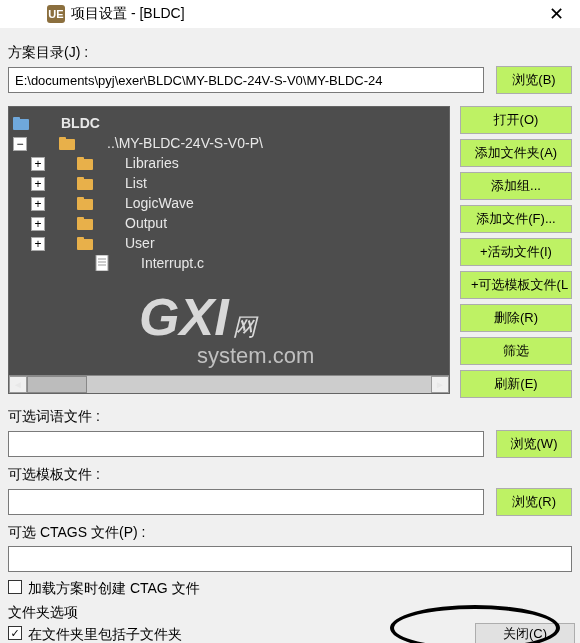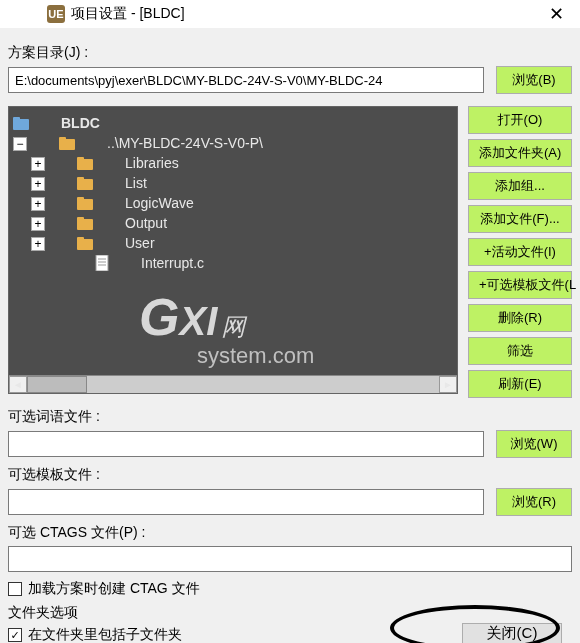--- a/index.html
+++ b/index.html
@@ -27,37 +27,37 @@
 .folder-icon { width:16px; height:14px; margin-right:4px; }
 .file-icon { width:14px; height:16px; margin-right:4px; }
 .indent-1 { padding-left: 4px; }
 .indent-2 { padding-left: 22px; }
 .indent-3 { padding-left: 40px; }
 
 .scroll-h { height:18px; background:#cdcdcd; display:flex; border-top:1px solid #888; }
 .scroll-btn { width:18px; background:#f0f0f0; border:1px solid #999; display:flex; align-items:center; justify-content:center; font-size:10px; }
 .scroll-thumb { width:60px; background:#bcbcbc; border:1px solid #888; }
 
-.btn-stack { display:flex; flex-direction:column; gap:5px; width:104px; }
+.btn-stack { display:flex; flex-direction:column; gap:5px; width:112px; }
 .btn-stack .btn { width:100%; min-width:0; }
 
 .watermark { position:absolute; left:130px; top:180px; font-family: Arial, sans-serif; pointer-events:none; }
 .watermark .g { font-size:52px; font-weight:bold; color:#d8d8d8; font-style:italic; display:inline-block; }
-.watermark .xi { font-size:40px; font-weight:bold; color:#d8d8d8; font-style:italic; }
+.watermark .xi { font-size:52px; font-weight:bold; color:#d8d8d8; font-style:italic; }
 .watermark .cn { font-size:24px; color:#d8d8d8; font-style:italic; }
 .watermark .sys { font-size:22px; color:#c0c0c0; margin-left:58px; margin-top:-4px; }
 
 .field-row { display:flex; gap:12px; align-items:center; margin: 4px 0 8px 0; }
 .field-input { flex:1; height:26px; border:1px solid #7a7a7a; background:#fff; padding:0 6px; font-size:13px; min-width:0; }
 
-.checkbox-row { display:flex; align-items:center; gap:6px; margin:4px 0; }
+.checkbox-row { display:flex; gap:6px; margin:4px 0; }
 .checkbox { width:14px; height:14px; border:1px solid #333; background:#fff; display:flex; align-items:center; justify-content:center; font-size:11px; }
 
 .ellipse { position:absolute; right:20px; bottom:-8px; width:170px; height:46px; border:4px solid #000; border-radius:50%; pointer-events:none; }
-.close-btn-partial { position:absolute; right:18px; bottom:0; width:100px; height:20px; border:1px solid #adadad; border-bottom:none; background:#e1e1e1; display:flex; align-items:center; justify-content:center; font-size:15px; overflow:hidden; }
+.close-btn-partial { position:absolute; right:5px; bottom:0; width:100px; height:20px; border:1px solid #adadad; border-bottom:none; background:#e1e1e1; display:flex; align-items:center; justify-content:center; font-size:13px; overflow:hidden; }
 </style>
 </head>
 <body>
 
 <div class="title-bar">
   <div class="title-logo">UE</div>
   <div class="title-text">项目设置 - [BLDC]</div>
   <div class="title-close">✕</div>
 </div>
 

